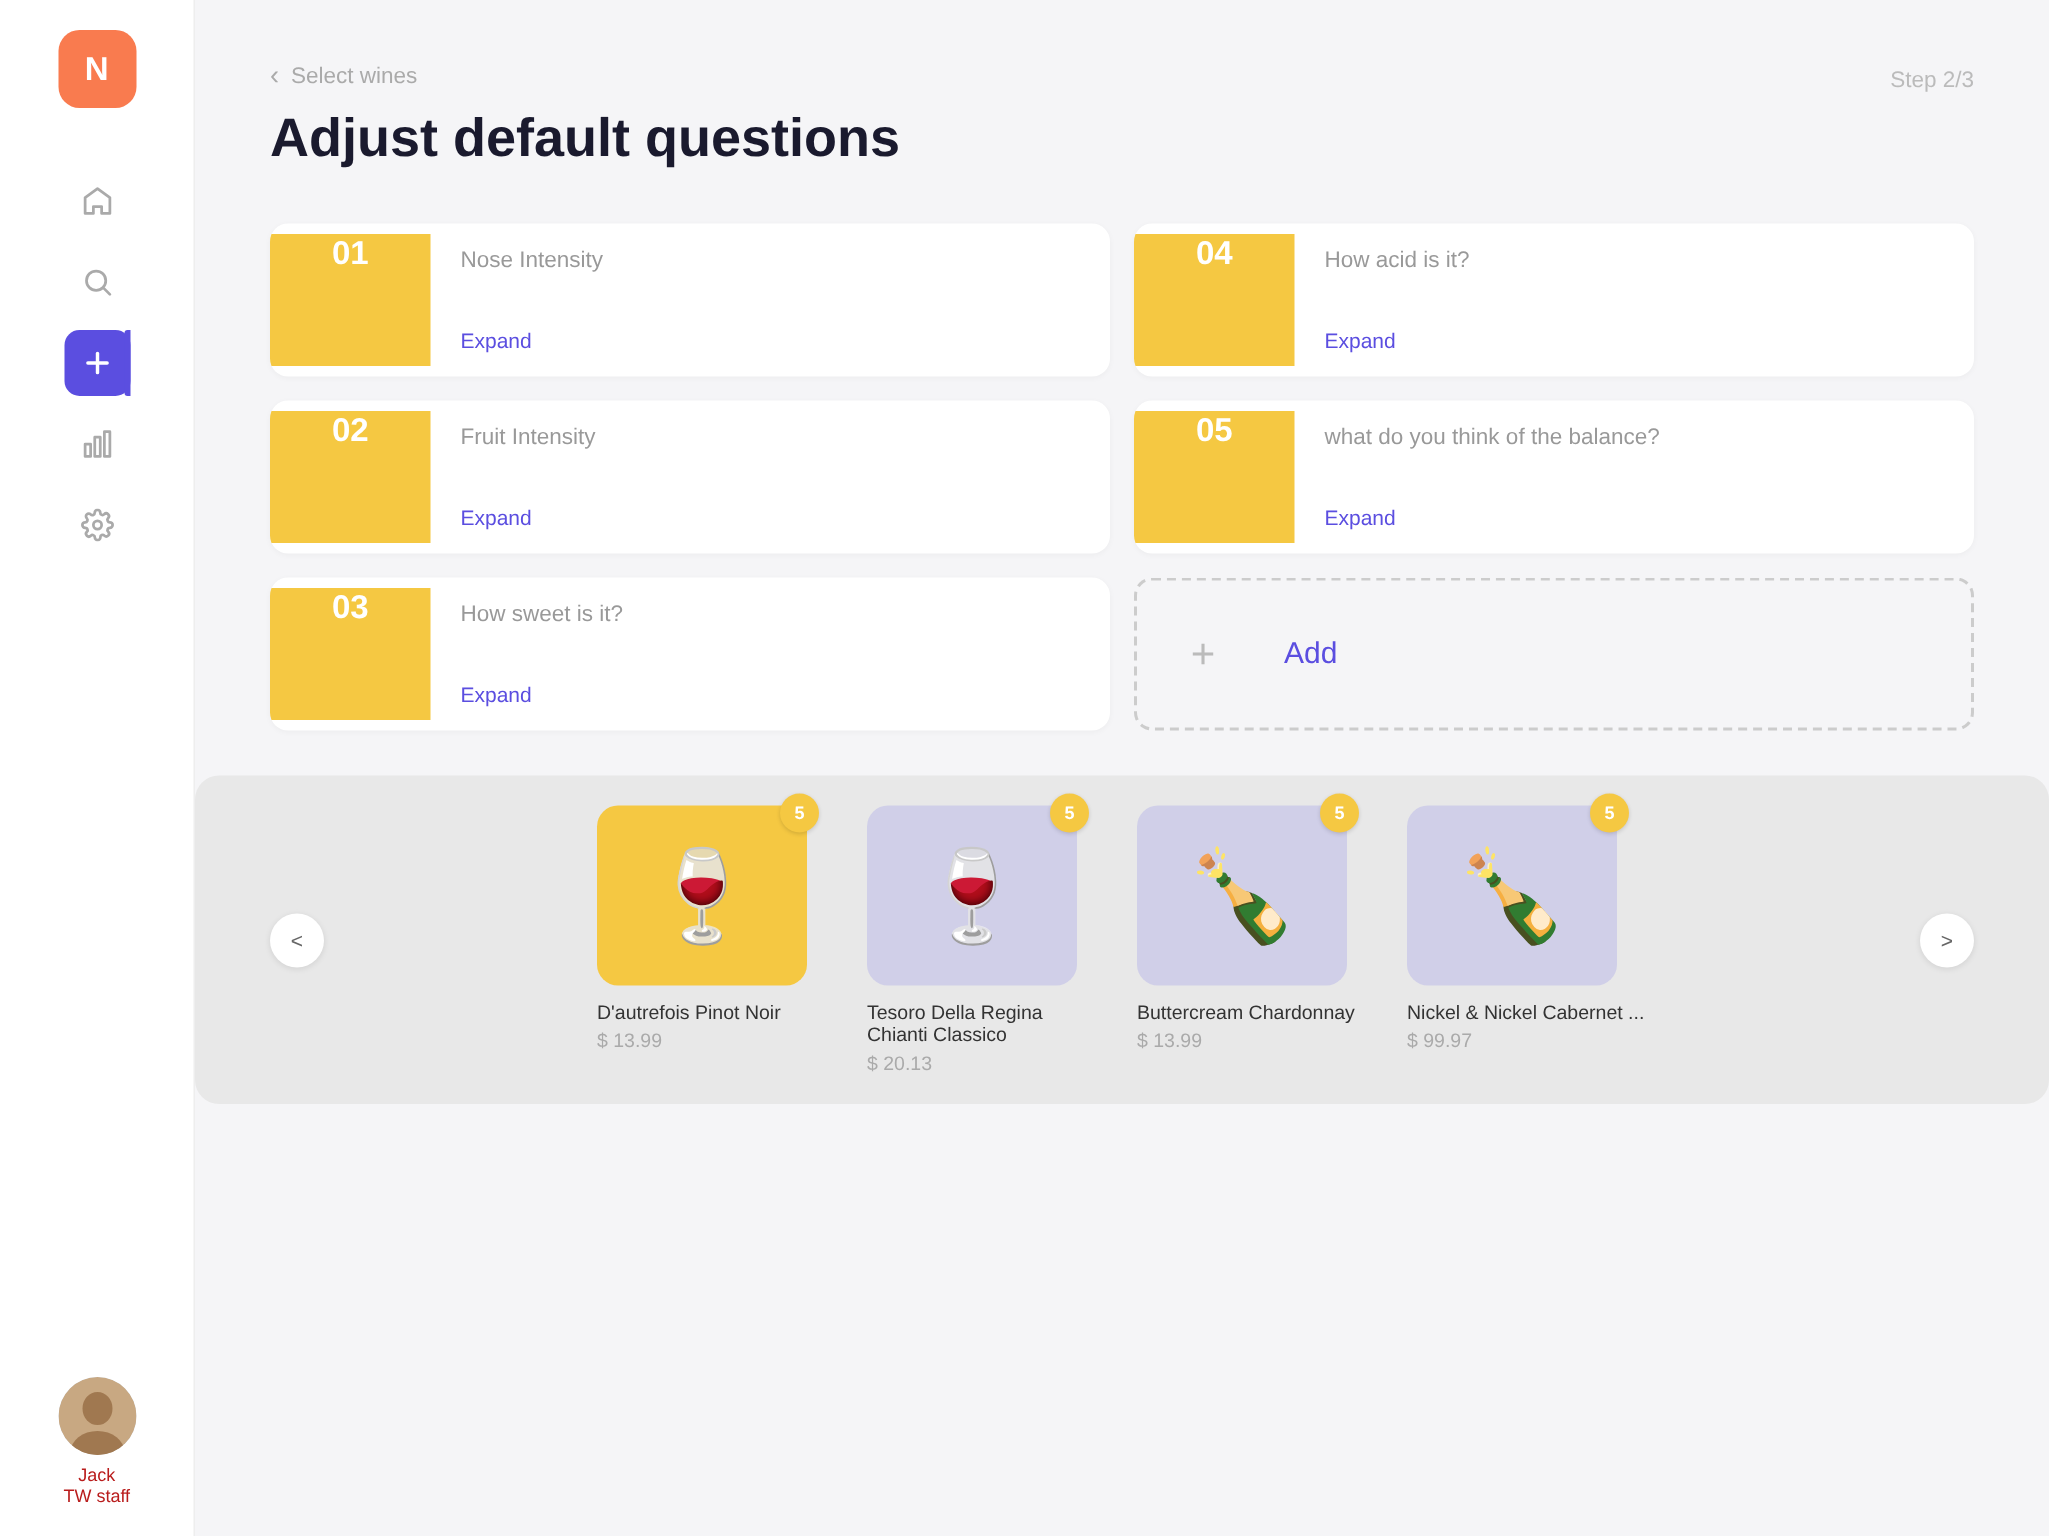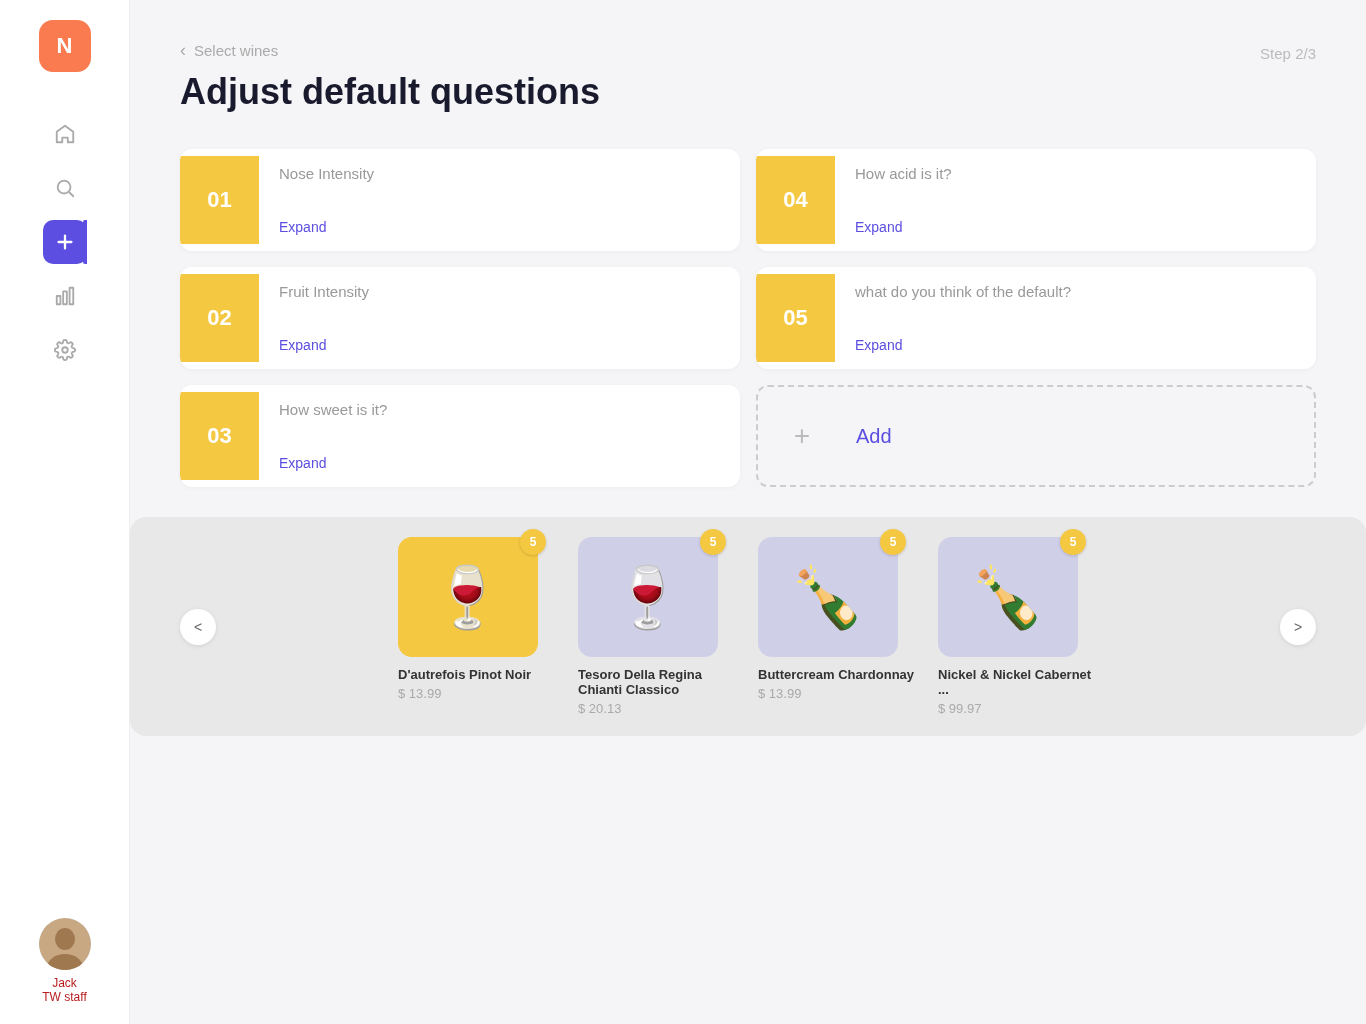--- a/index.html
+++ b/index.html
@@ -61,21 +61,21 @@
 
     
     .questions-grid {
       display: grid; grid-template-columns: 1fr 1fr; gap: 16px; margin-bottom: 30px;
     }
     .question-card {
       background: #fff; border-radius: 12px; display: flex; align-items: center;
       padding: 0; overflow: hidden; box-shadow: 0 1px 4px rgba(0,0,0,0.04);
     }
     .question-number-box {
-      width: 79px; height: 88px; background: #f5c842; display: flex; align-items: center;
+      width: 107px; height: 88px; background: #f5c842; display: flex; align-items: flex-start;
       justify-content: center; font-size: 22px; font-weight: 700; color: #fff; flex-shrink: 0;
     }
     .question-info { padding: 16px 20px; }
     .question-title { font-size: 15px; color: #999; margin-bottom: 8px; }
     .question-expand { font-size: 14px; color: #5b4ee0; font-weight: 500; cursor: pointer; margin-top: 37px; }
 
     
     .add-card {
       background: transparent; border: 2px dashed #ccc; border-radius: 12px;
       display: flex; align-items: center; padding: 0; overflow: hidden;
@@ -105,21 +105,21 @@
     .wine-image-wrap {
       width: 140px; height: 120px; border-radius: 14px; background: #d0cfe8;
       display: flex; align-items: center; justify-content: center; position: relative; margin-bottom: 10px;
     }
     .wine-image-wrap.yellow-bg { background: #f5c842; }
     .wine-badge {
       position: absolute; top: -8px; right: -8px; width: 26px; height: 26px; border-radius: 50%;
       background: #f5c842; color: #fff; font-size: 12px; font-weight: 700;
       display: flex; align-items: center; justify-content: center; box-shadow: 0 1px 3px rgba(0,0,0,0.15);
     }
-    .wine-name { font-size: 13px; color: #333; font-weight: 700; margin-bottom: 4px; }
+    .wine-name { font-size: 13px; color: #333; font-weight: 400; margin-bottom: 4px; }
     .wine-price { font-size: 13px; color: #aaa; text-align: center; }
   </style>
 </head>
 <body>
 
 <div class="sidebar">
   <div class="sidebar-avatar">N</div>
 
   <div class="sidebar-icon">
     <svg width="22" height="22" viewBox="0 0 24 24" fill="none" stroke="#aaa" stroke-width="2" stroke-linecap="round" stroke-linejoin="round">
@@ -211,21 +211,21 @@
         <div class="question-title">Fruit Intensity</div>
         <div class="question-expand">Expand</div>
       </div>
     </div>
 
     <div class="question-card">
       <div class="question-number-box">
         <span>05</span>
       </div>
       <div class="question-info">
-        <div class="question-title">what do you think of the default?</div>
+        <div class="question-title">what do you think of the balance?</div>
         <div class="question-expand">Expand</div>
       </div>
     </div>
 
     <div class="question-card">
       <div class="question-number-box">
         <span>03</span>
       </div>
       <div class="question-info">
         <div class="question-title">How sweet is it?</div>

